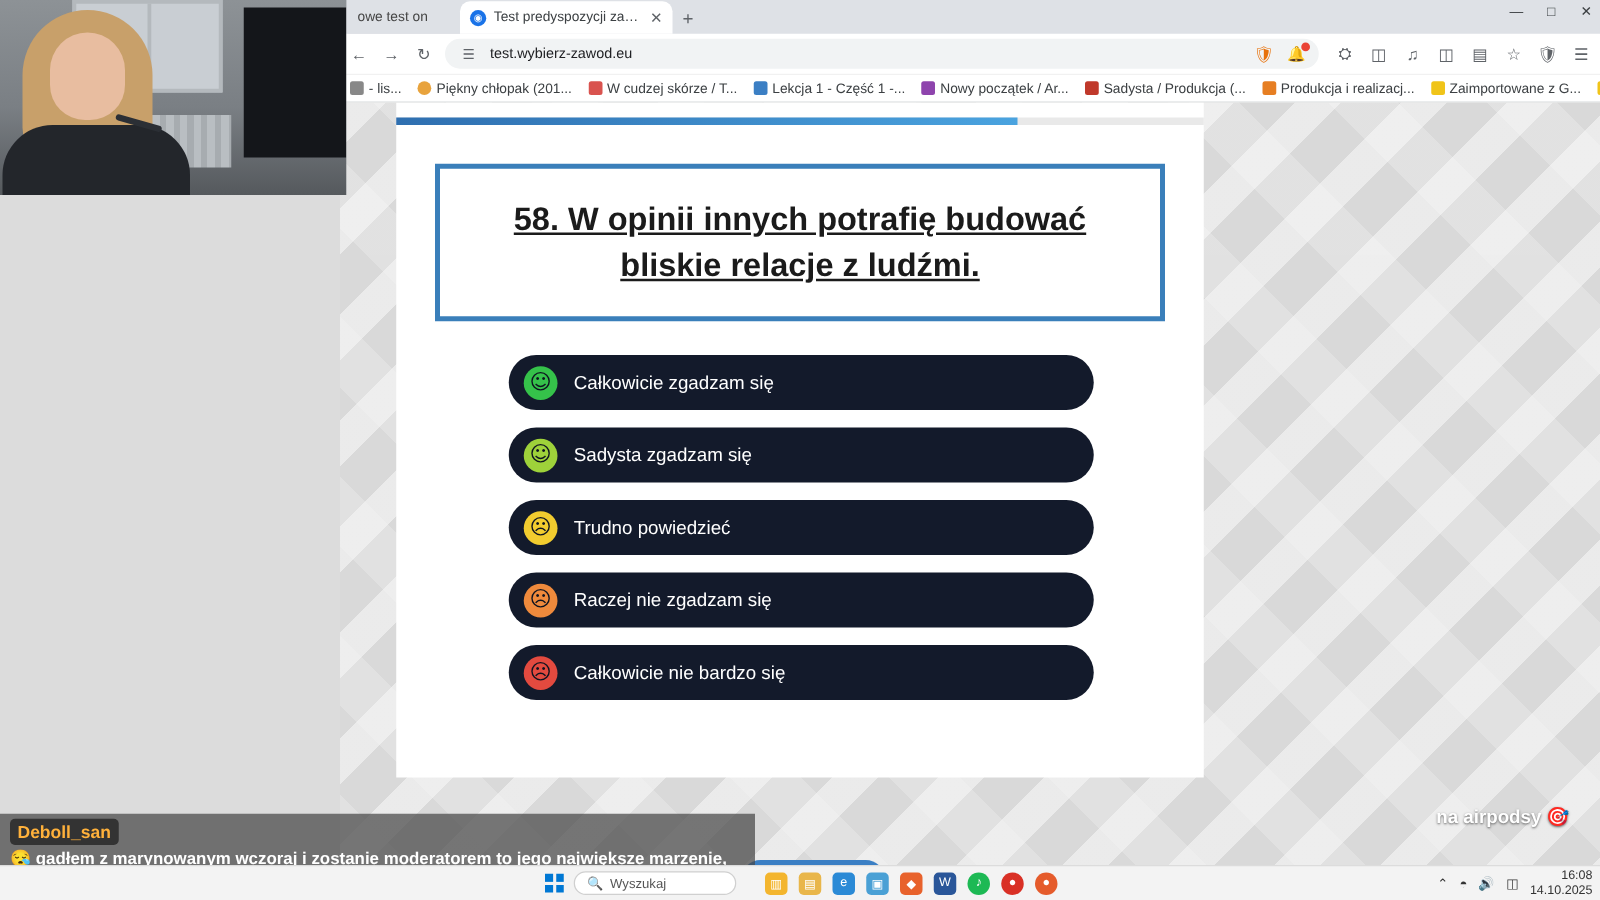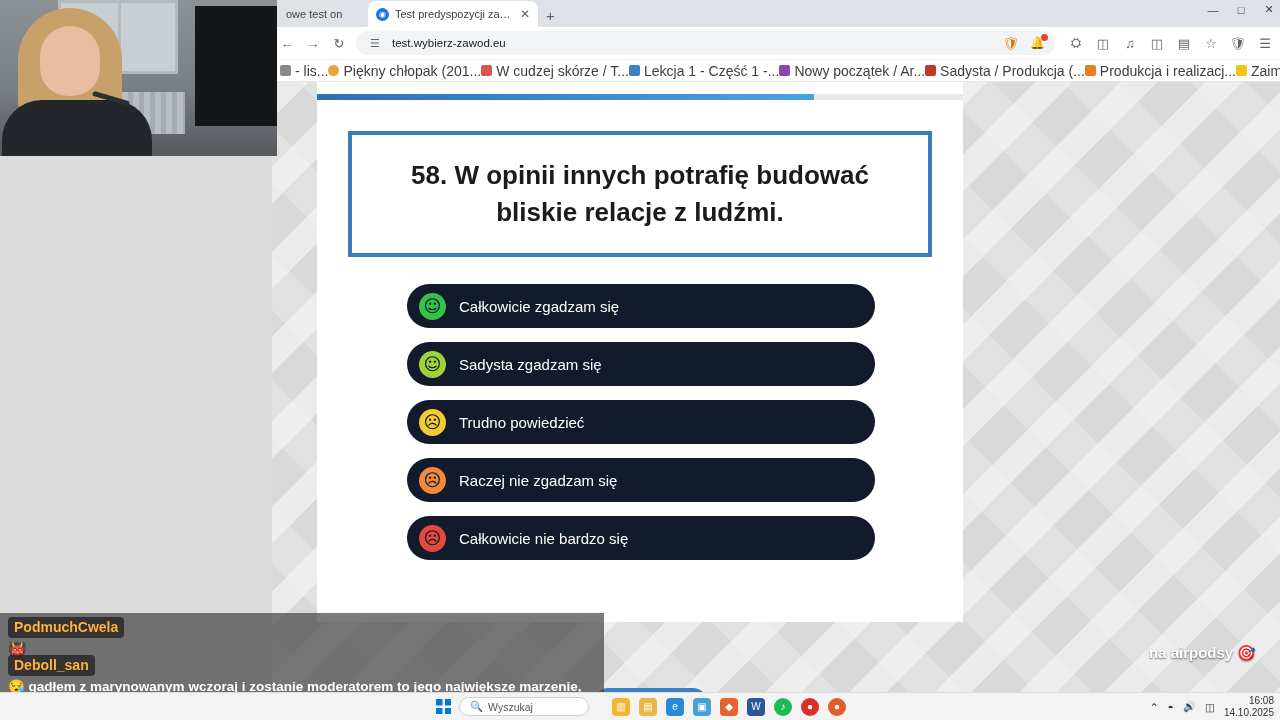--- a/index.html
+++ b/index.html
@@ -59,22 +59,22 @@
     position: relative; color: #e8710a; font-size: 12px;
   }
   .badge-dot::after {
     content: ''; position: absolute; top: -2px; right: -3px;
     width: 7px; height: 7px; background: #ea4335; border-radius: 50%;
   }
   .tb-right { display: flex; align-items: center; gap: 9px; padding-left: 4px; }
 
   .bookmarks {
     height: 22px; background: #ffffff;
-    display: flex; align-items: center; 
-    padding: 0 8px; font-size: 14px; color: #3c4043;
+    display: flex; align-items: center; gap: 13px;
+    padding: 0 8px; font-size: 11px; color: #3c4043;
     border-bottom: 1px solid #e4e6e8;
     overflow: hidden; white-space: nowrap;
   }
   .bm { display: flex; align-items: center; gap: 4px; }
   .bm .bmicon {
     width: 11px; height: 11px; border-radius: 2px; display: inline-block;
     flex: 0 0 auto;
   }
   .bm-right { margin-left: auto; display: flex; align-items: center; gap: 4px; }
 
@@ -104,21 +104,21 @@
     position: absolute; left: 0; top: 12px; height: 6px;
     background: linear-gradient(90deg, #2f6fb0, #4aa3df);
   }
   .qbox {
     position: absolute; left: 31px; top: 49px; width: 584px;
     border: 4px solid #3a7fba; background: #ffffff;
     padding: 22px 16px;
     text-align: center;
   }
   .qbox .qtext {
-    font-size: 26px; font-weight: bold; color: #1b1b1b; line-height: 1.42;
+    font-size: 26px; font-weight: bold; color: #1b1b1b; line-height: 1.42; text-decoration: underline;
   }
   .answers {
     position: absolute; left: 90px; top: 202px; width: 468px;
     display: flex; flex-direction: column; gap: 14px;
   }
   .answer {
     height: 44px; border-radius: 22px; background: #131a2b;
     display: flex; align-items: center; gap: 13px; padding: 0 12px;
     color: #ffffff; font-size: 15px; cursor: pointer;
   }
@@ -382,24 +382,20 @@
     <div class="cam-window"></div>
     <div class="cam-radiator"></div>
     <div class="cam-monitor"></div>
     <div class="cam-person-hair"></div>
     <div class="cam-face"></div>
     <div class="cam-body"></div>
     <div class="cam-mic"></div>
   </div>
 
   <div class="chat">
-    <div class="chat-msg" style="height:38px">
-      <span class="chat-name">PodmuchCwela</span><br>
-      <span class="chat-emote">👹</span>
-    </div>
     <div class="chat-msg">
       <span class="chat-name">Deboll_san</span><br>
       <span>😪</span>
       <span>gadłem z marynowanym wczoraj i zostanie moderatorem to jego największe marzenie, bardzo się ostatnio zmienił i zasługuje jak nikt inny</span>
     </div>
   </div>
   <div class="streamer-tag">Stvler</div>
 
   <div class="airpods">na airpodsy 🎯</div>
 

